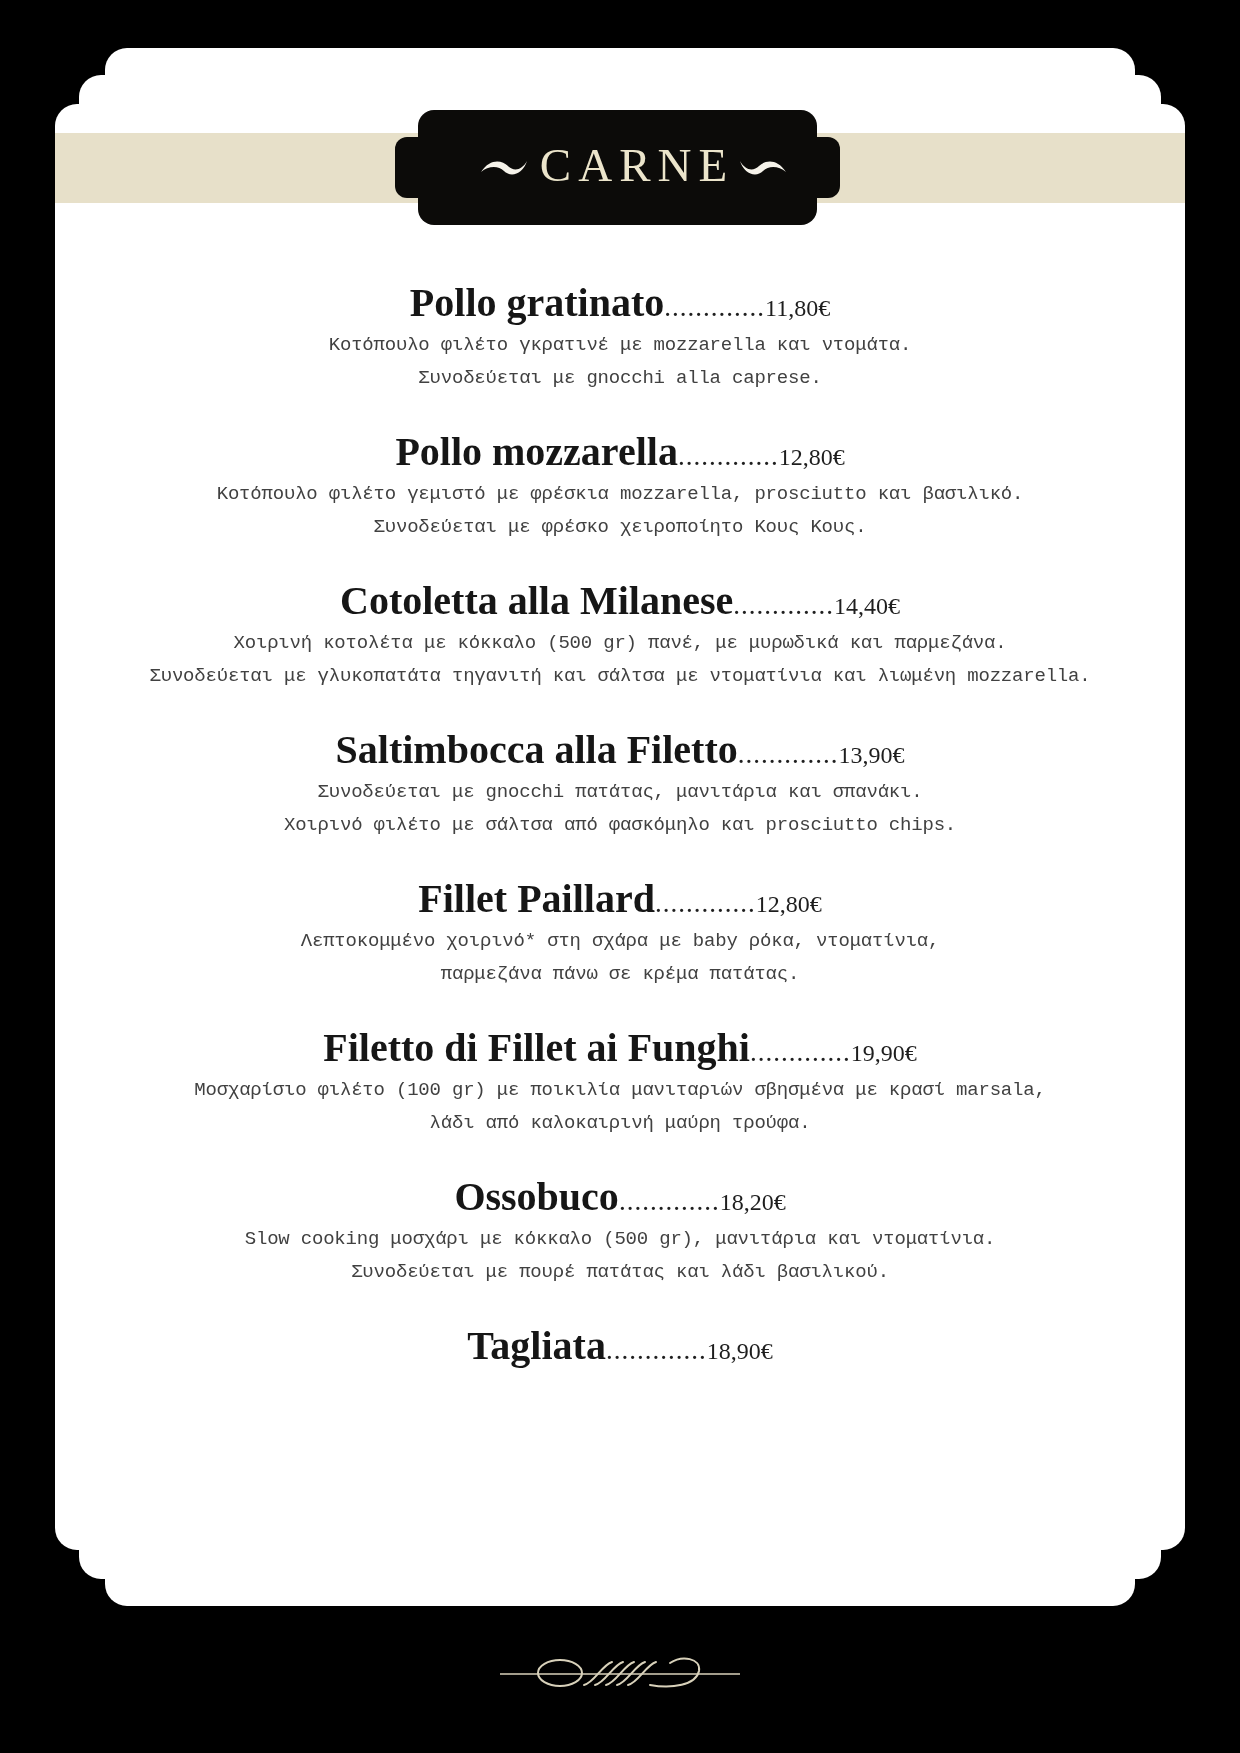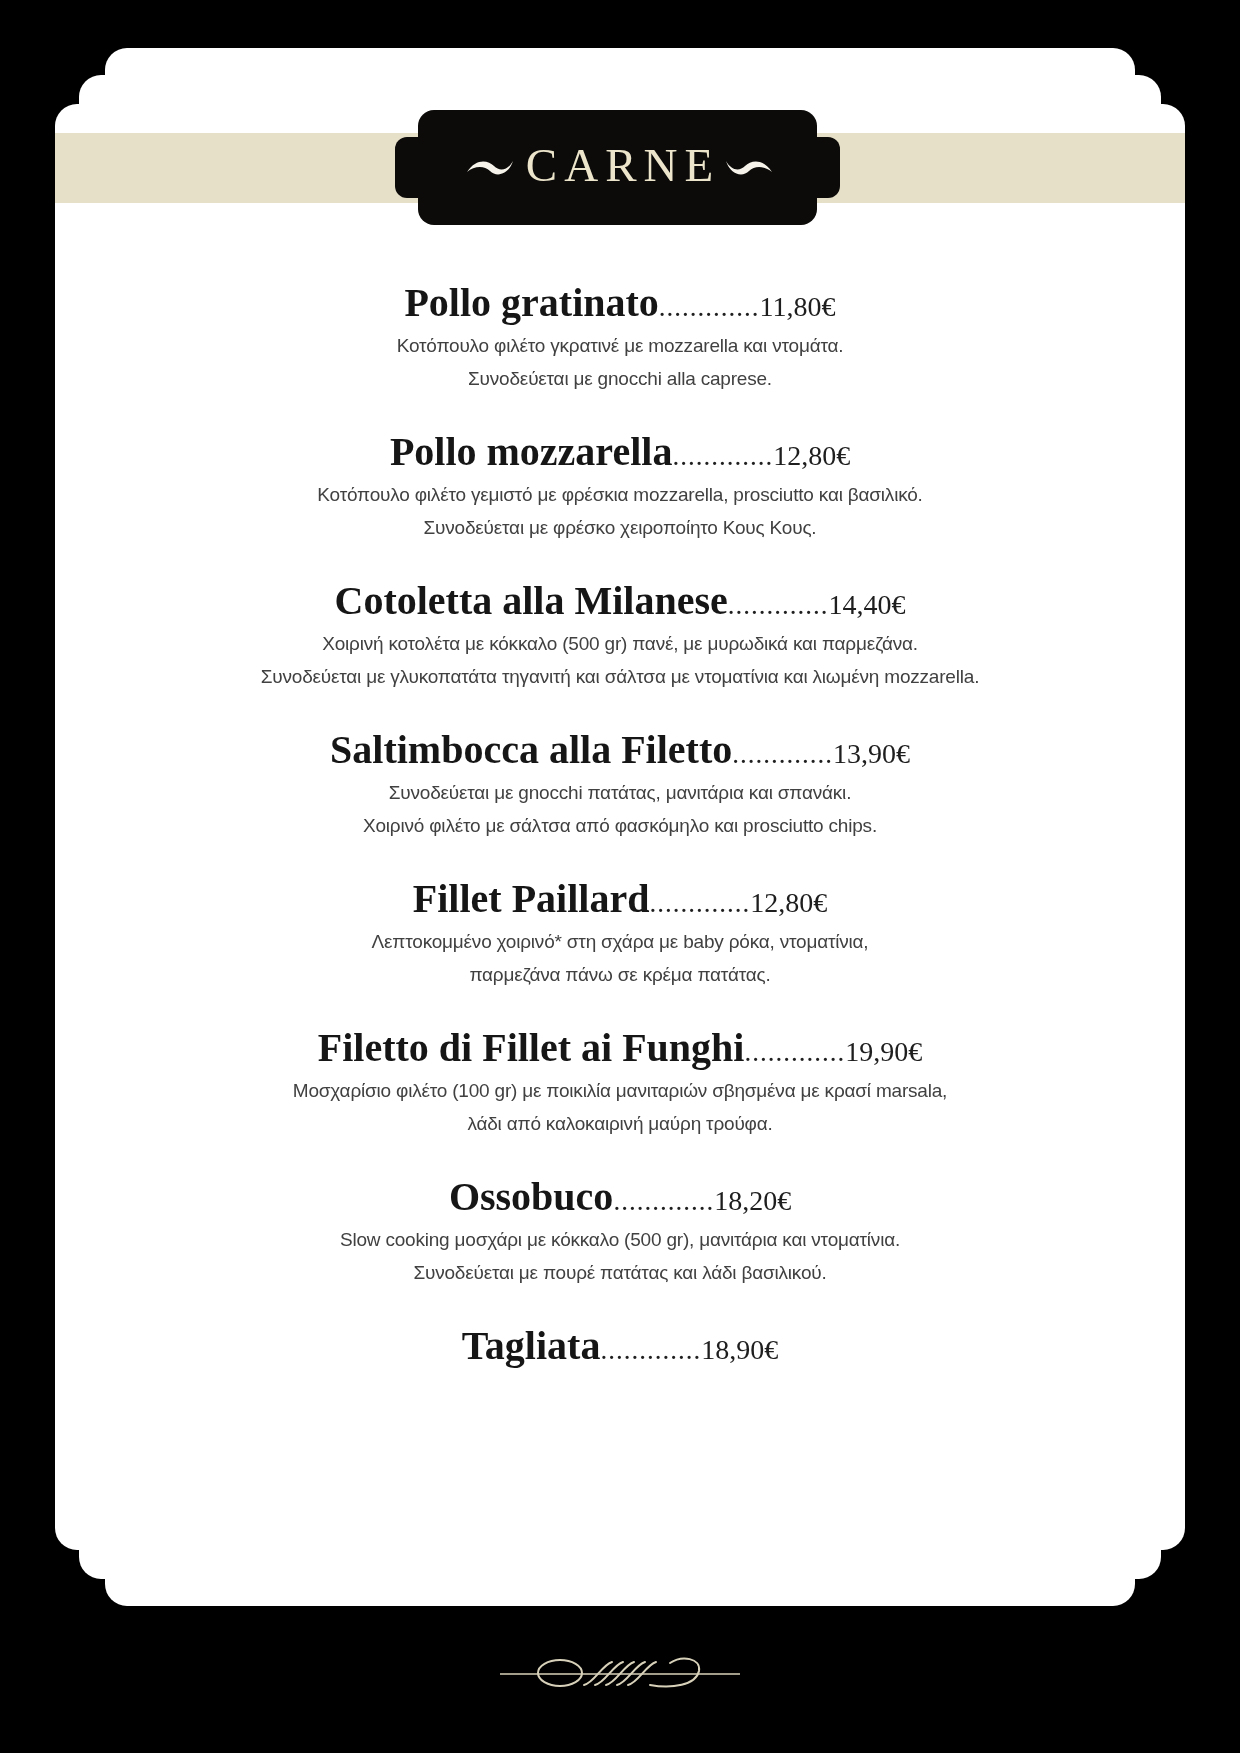--- a/index.html
+++ b/index.html
@@ -43,21 +43,21 @@
     height: 115px;
   }
   .badge-bg {
     position: absolute;
     left: 0; top: 0;
     width: 445px;
     height: 115px;
   }
   .badge-content {
     position: absolute;
-    left: 2px; top: 0;
+    left: 16px; top: 0;
     width: 100%;
     height: 100%;
     display: flex;
     align-items: center;
     justify-content: center;
     gap: 10px;
   }
   .badge-title {
     font-family: "Liberation Serif", serif;
     font-size: 47px;
@@ -89,26 +89,26 @@
     font-size: 40px;
     font-weight: 700;
   }
   .item-dots {
     font-size: 27px;
     font-weight: 400;
     letter-spacing: 1px;
     color: #1e1e1e;
   }
   .item-price {
-    font-size: 28px;
+    font-size: 24px;
     font-weight: 400;
     color: #1e1e1e;
   }
   .item-desc-line {
-    font-family: Liberation Sans, sans-serif;
+    font-family: Liberation Mono, monospace;
     font-size: 19px;
     color: #414141;
     line-height: 33px;
     letter-spacing: -0.2px;
   }
   .footer-flourish {
     position: absolute;
     left: 50%;
     transform: translateX(-50%);
     top: 1652px;

